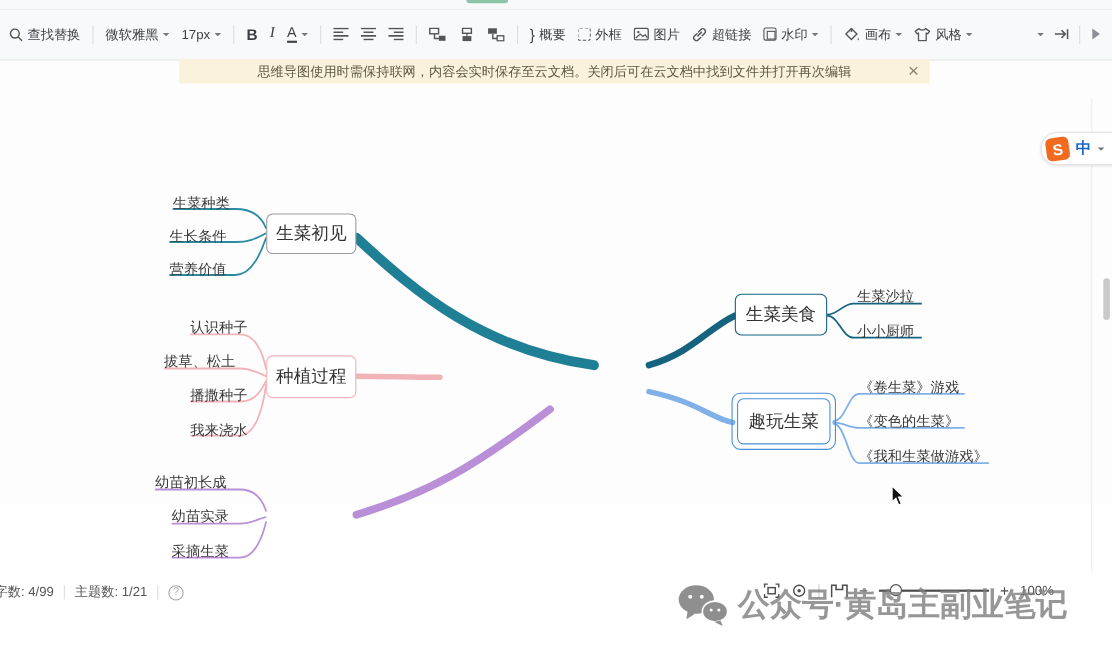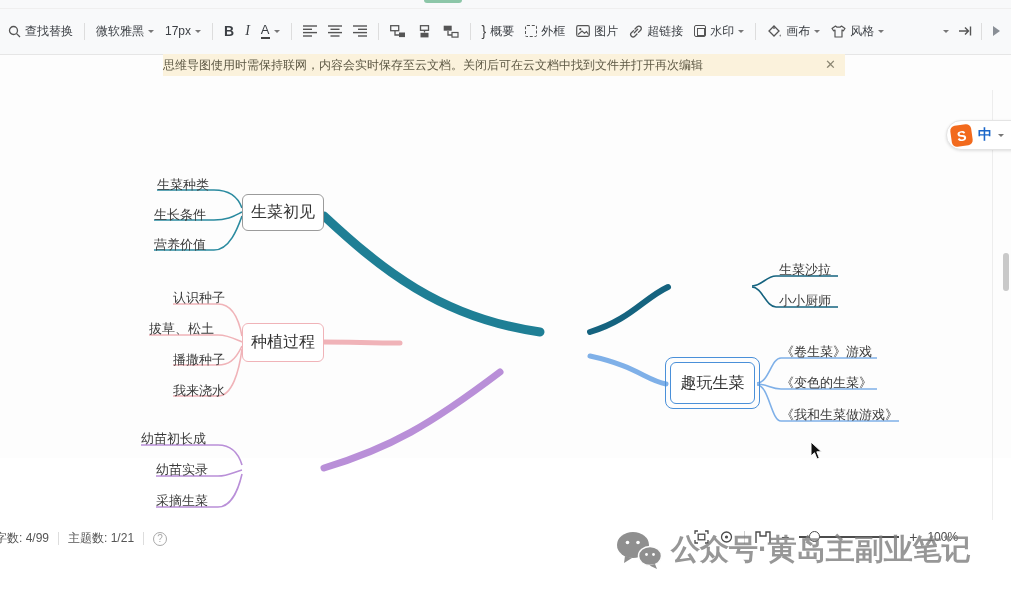--- a/index.html
+++ b/index.html
@@ -22,21 +22,21 @@
   .icon12 { display:inline-block; }
   .dashed-box { width:12px; height:12px; border:1px dashed #555; border-radius:2px; }
   .wm-box { width:12px; height:12px; border:1px solid #555; border-radius:2px; position:relative; }
   .wm-box::after { content:""; position:absolute; left:2px; top:2px; width:6px; height:6px; border:1px solid #555; }
   .more-arrow { width:0; height:0; border:5px solid transparent; border-left:7px solid #8a8f96; margin-left:2px; }
   .tb-right { display:flex; align-items:center; gap:9px; margin-left:auto; }
 
   
   .banner { position:absolute; top:54px; left:163px; width:682px; height:22px;
             background:#fbf2dc; color:#5d5844; font-size:12px; line-height:22px;
-            text-align:left; }
+            text-align:center; }
   .banner-close { position:absolute; right:9px; top:0; color:#8b8672; font-size:13px; cursor:pointer; line-height:22px; }
 
   
   #map-svg { position:absolute; left:0; top:0; pointer-events:none; }
   .topic { position:absolute; background:#fff; border-radius:6px; display:flex;
            align-items:center; justify-content:center; font-size:16px; color:#333; cursor:pointer; }
   .root-topic { position:absolute; left:396px; top:310px; width:205px; height:65px;
                 background:#47a87c; border-radius:6px; color:#fff; font-size:30px; font-weight:700;
                 display:flex; align-items:center; justify-content:center; letter-spacing:1px; cursor:pointer; }
   .sel-outline { position:absolute; left:665px; top:357px; width:95px; height:52px;
@@ -275,20 +275,21 @@
     <g stroke="#7fb0e8" stroke-width="1.6" fill="none">
       <path d="M 757 383 C 769 383 771 358 781 358 H 877"></path>
       <path d="M 757 384 C 767 384 771 389 781 389 H 877"></path>
       <path d="M 757 385 C 769 385 771 421 781 421 H 899"></path>
     </g>
   </svg>
 
 
   <div class="topic" style="left:242px;top:323px;width:82px;height:39px;border:1.5px solid #f0b3b8;">种植过程</div>
   <div class="topic" style="left:242px;top:194px;width:82px;height:37px;border:1.5px solid #9b9b9b;">生菜初见</div>
+  <div class="topic" style="left:668px;top:267px;width:84px;height:38px;border:1.5px solid #15637f;">生菜美食</div>
   <div class="sel-outline"></div>
   <div class="topic" style="left:670px;top:362px;width:85px;height:42px;border:1.5px solid #4a90d9;">趣玩生菜</div>
 
   <div class="child-label" style="left:157px;top:176px;">生菜种类</div>
   <div class="child-label" style="left:154px;top:206px;">生长条件</div>
   <div class="child-label" style="left:154px;top:236px;">营养价值</div>
 
   <div class="child-label" style="left:173px;top:289px;">认识种子</div>
   <div class="child-label" style="left:149px;top:320px;">拔草、松土</div>
   <div class="child-label" style="left:173px;top:351px;">播撒种子</div>

